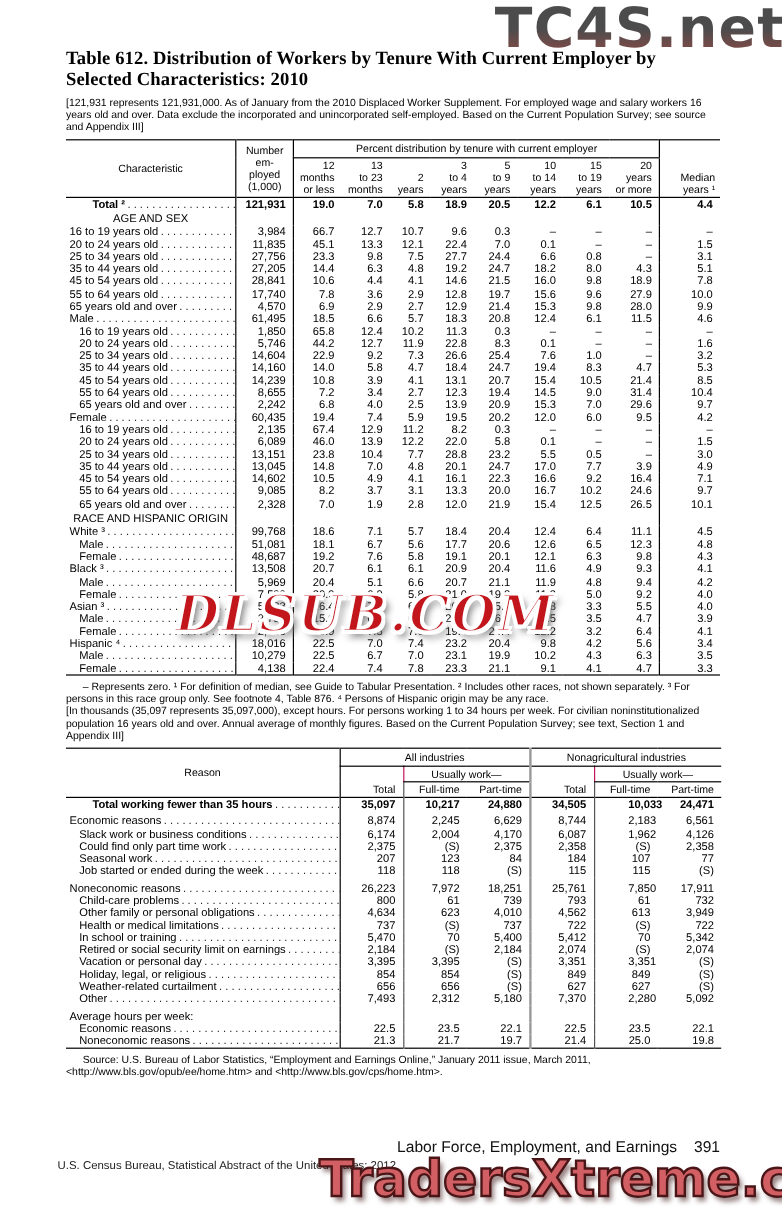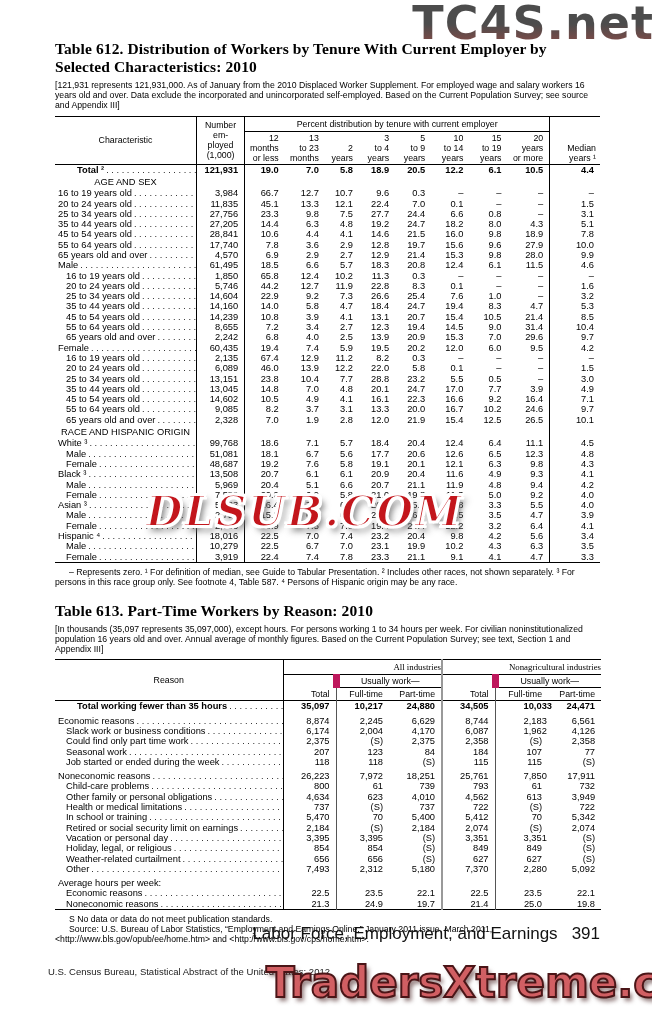--- a/index.html
+++ b/index.html
@@ -37,41 +37,41 @@
   #t612 .stubh{text-align:center;vertical-align:middle;}
   #t612 .spanner{text-align:center;border-bottom:1px solid #000;vertical-align:middle;padding:2px 0;}
   #t612 .medh{border-left:1px solid #000;text-align:right;padding-right:4px;white-space:pre-line;margin-top:36px;}
   #t612 .tenh{text-align:right;padding-right:6px;white-space:pre-line;}
   #t612 .tenh:last-child{border-right:1px solid #000;}
   #t612 tbody td:nth-child(2){border-left:1px solid #000;border-right:1px solid #000;}
   #t612 tbody td:nth-child(11){border-left:1px solid #000;}
 
   
   #t613 .reasonh{text-align:center;vertical-align:middle;}
-  #t613 .grp{text-align:right;border-bottom:1px solid #000;padding:2px 0;font-family:Liberation Serif, serif;}
+  #t613 .grp{text-align:center;border-bottom:1px solid #000;padding:2px 0;}
   #t613 .grp.g1{border-left:1px solid #000;}
   #t613 .grp.g2{border-left:2.5px solid #999;}
   #t613 .blank1{border-left:1px solid #000;}
   #t613 .blank2{border-left:2.5px solid #999;}
-  #t613 .usually{border-bottom:1px solid #000;border-left:7px solid #be185d;padding:1px 0;}
+  #t613 .usually{border-bottom:1px solid #000;border-left:1px solid #be185d;padding:1px 0;}
   #t613 .colh{text-align:right;padding-right:6px;}
   #t613 .colh.c1{border-left:1px solid #000;}
   #t613 .colh.c2{border-left:1px solid #555;}
   #t613 .colh.c4{border-left:2.5px solid #999;}
   #t613 .colh.c5{border-left:1px solid #555;}
   #t613 tbody td:nth-child(2){border-left:1px solid #000;}
   #t613 tbody td:nth-child(3){border-left:1px solid #555;}
   #t613 tbody td:nth-child(5){border-left:2.5px solid #999;}
   #t613 tbody td:nth-child(6){border-left:1px solid #555;padding-left:28px;}
 
   .footnotes{font-size:8.7px;line-height:10.2px;margin-top:4px;max-width:552px;}
   .footnotes p{margin:0;text-indent:14px;}
   .fn-italic{font-style:italic;}
 
-  .page-footer{position:absolute;top:924px;right:52px;font-size:17px;color:#111;}
+  .page-footer{position:absolute;top:948px;right:52px;font-size:13px;color:#111;}
   .page-footer .pgnum{margin-left:14px;}
   .census-line{position:absolute;top:966px;left:48px;font-size:9.5px;color:#222;}
 
   .watermark{position:absolute;pointer-events:none;z-index:9;white-space:nowrap;}
   .wm-top{top:-4px;right:-2px;font-family:"DejaVu Sans",sans-serif;font-weight:800;
           font-size:46px;letter-spacing:1px;
           background:linear-gradient(180deg,#3d3d3d 52%,#6e3c39 82%,#8f4c42 100%);
           -webkit-background-clip:text;background-clip:text;color:transparent;opacity:.92;}
   .wm-mid{top:487px;left:146px;font-family:"DejaVu Serif",serif;font-weight:bold;
           font-size:42px;letter-spacing:2px;color:#c3161c;
@@ -806,39 +806,38 @@
           <td class="num">6.3</td>
           <td class="num">3.5</td>
         </tr>
         <tr>
           <td class="stub">
             <div class="stubflex lvl1">
               <span class="lbl">Female</span>
               <span class="dots"></span>
             </div>
           </td>
-          <td class="num">3,919</td>
+          <td class="num">4,138</td>
           <td class="num">22.4</td>
           <td class="num">7.4</td>
           <td class="num">7.8</td>
           <td class="num">23.3</td>
           <td class="num">21.1</td>
           <td class="num">9.1</td>
           <td class="num">4.1</td>
           <td class="num">4.7</td>
           <td class="num">3.3</td>
         </tr>
       </tbody>
   </table>
 
   <div class="footnotes">
-    <p>– Represents zero. ¹ For definition of median, see Guide to Tabular Presentation. ² Includes other races, not shown separately. ³ For persons in this race group only. See footnote 4, Table 587. ⁴ Persons of Hispanic origin may be any race.</p>
+    <p>– Represents zero. ¹ For definition of median, see Guide to Tabular Presentation. ² Includes other races, not shown separately. ³ For persons in this race group only. See footnote 4, Table 876. ⁴ Persons of Hispanic origin may be any race.</p>
   </div>
 
-  <h2>Table 613. Part-Time Workers by Reason: 2010</h2>
   <p class="headnote">[In thousands (35,097 represents 35,097,000), except hours. For persons working 1 to 34 hours per week. For civilian noninstitutionalized population 16 years old and over. Annual average of monthly figures. Based on the Current Population Survey; see text, Section 1 and Appendix III]</p>
 
   <table id="t613">
     <colgroup>
       <col style="width:228px">
       <col style="width:53px">
         <col style="width:53px">
         <col style="width:53px">
       <col style="width:53px">
         <col style="width:53px">
@@ -1118,31 +1117,30 @@
           <td class="num">22.1</td>
         </tr>
         <tr>
           <td class="stub">
             <div class="stubflex lvl1">
               <span class="lbl">Noneconomic reasons</span>
               <span class="dots"></span>
             </div>
           </td>
           <td class="num">21.3</td>
-          <td class="num">24.9</td>
+          <td class="num">21.7</td>
           <td class="num">19.7</td>
           <td class="num">21.4</td>
           <td class="num">25.0</td>
           <td class="num">19.8</td>
         </tr>
       </tbody>
   </table>
 
   <div class="footnotes">
-    <p>S No data or data do not meet publication standards.</p>
     <p>Source: U.S. Bureau of Labor Statistics, “Employment and Earnings Online,” January 2011 issue, March 2011, &lt;http://www.bls.gov/opub/ee/home.htm&gt; and &lt;http://www.bls.gov/cps/home.htm&gt;.</p>
   </div>
 
 </div>
 
 <div class="page-footer">
   <span>Labor Force, Employment, and Earnings</span><span class="pgnum">391</span>
 </div>
 <div class="census-line">U.S. Census Bureau, Statistical Abstract of the United States: 2012</div>
 

